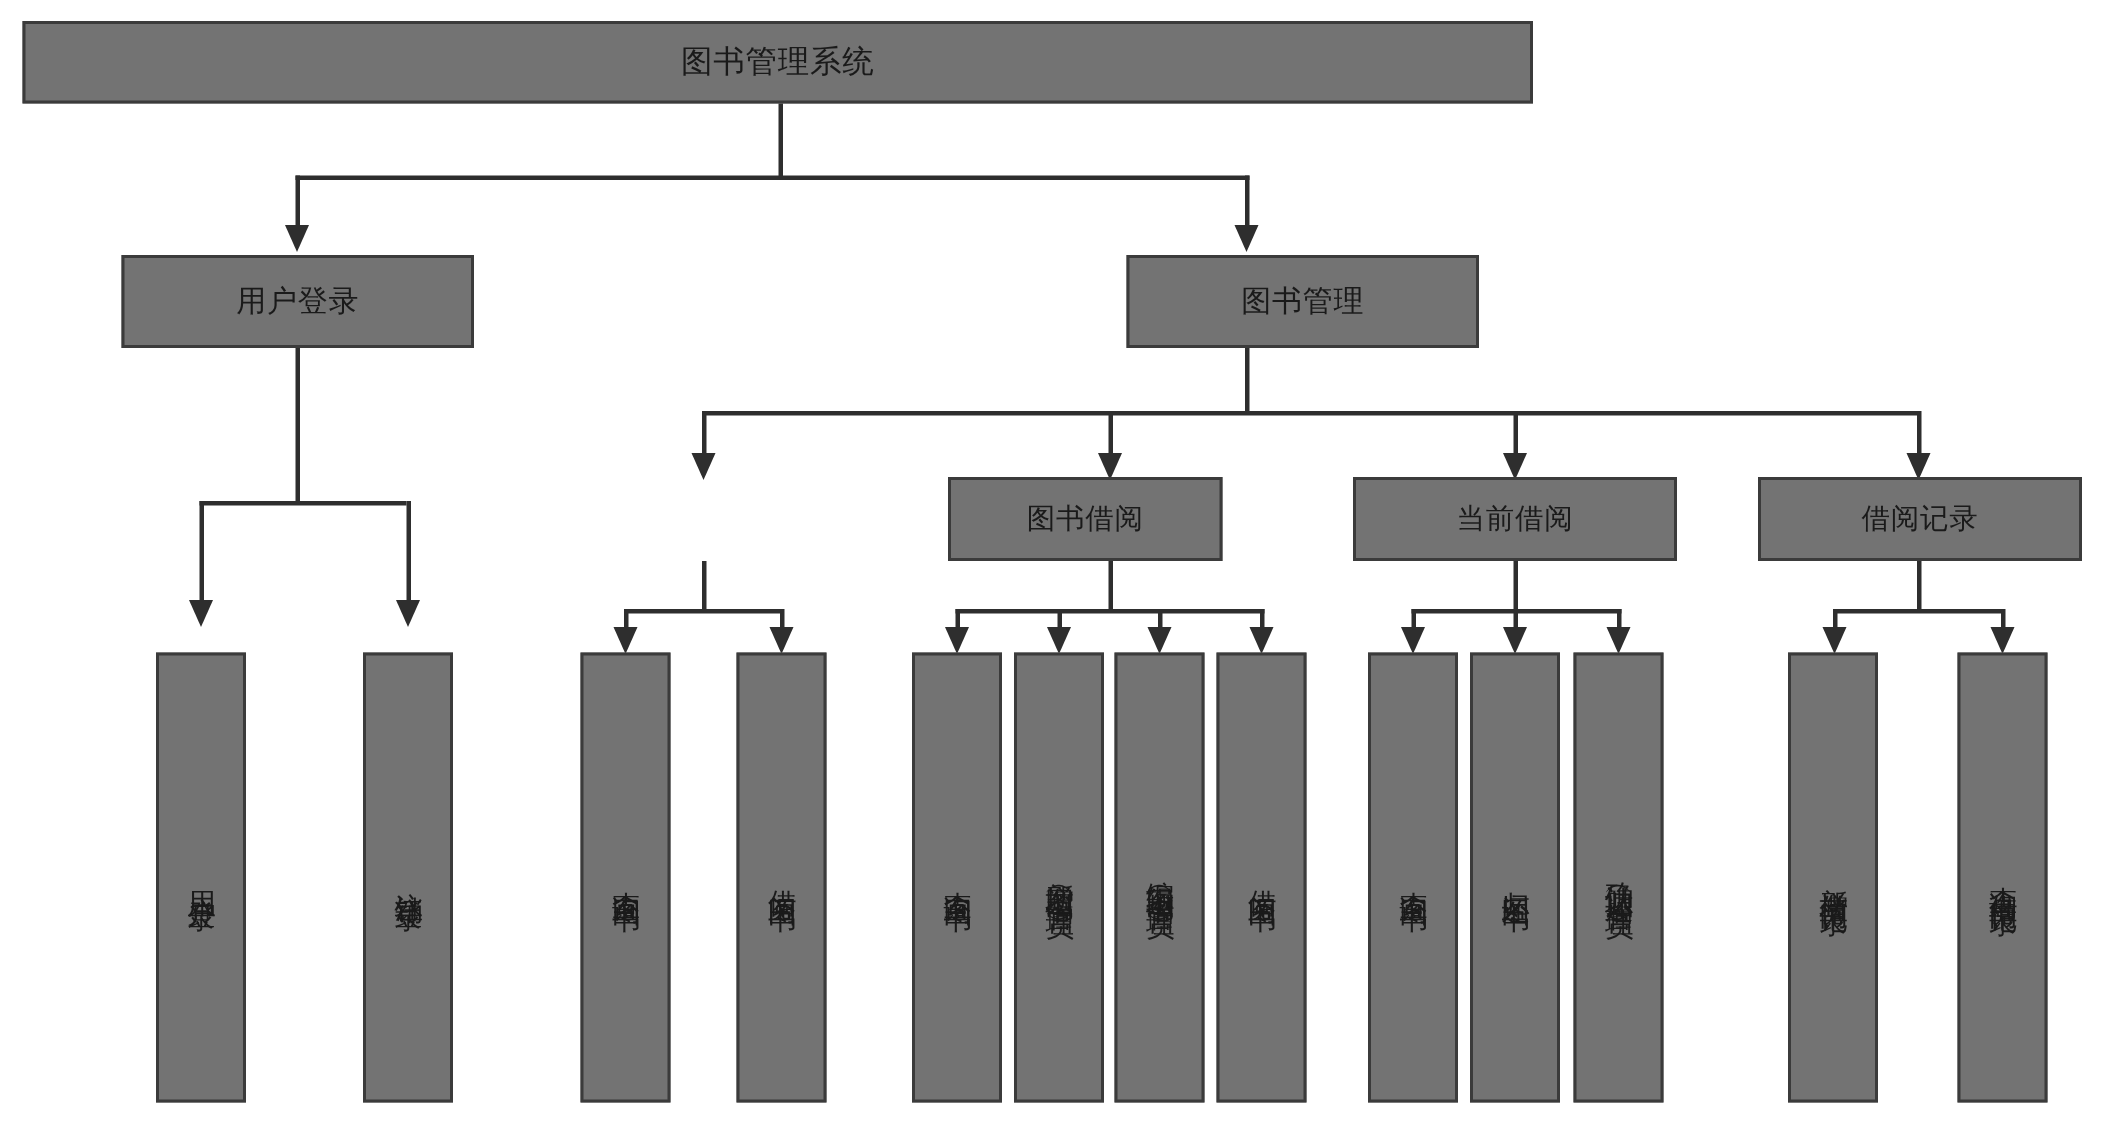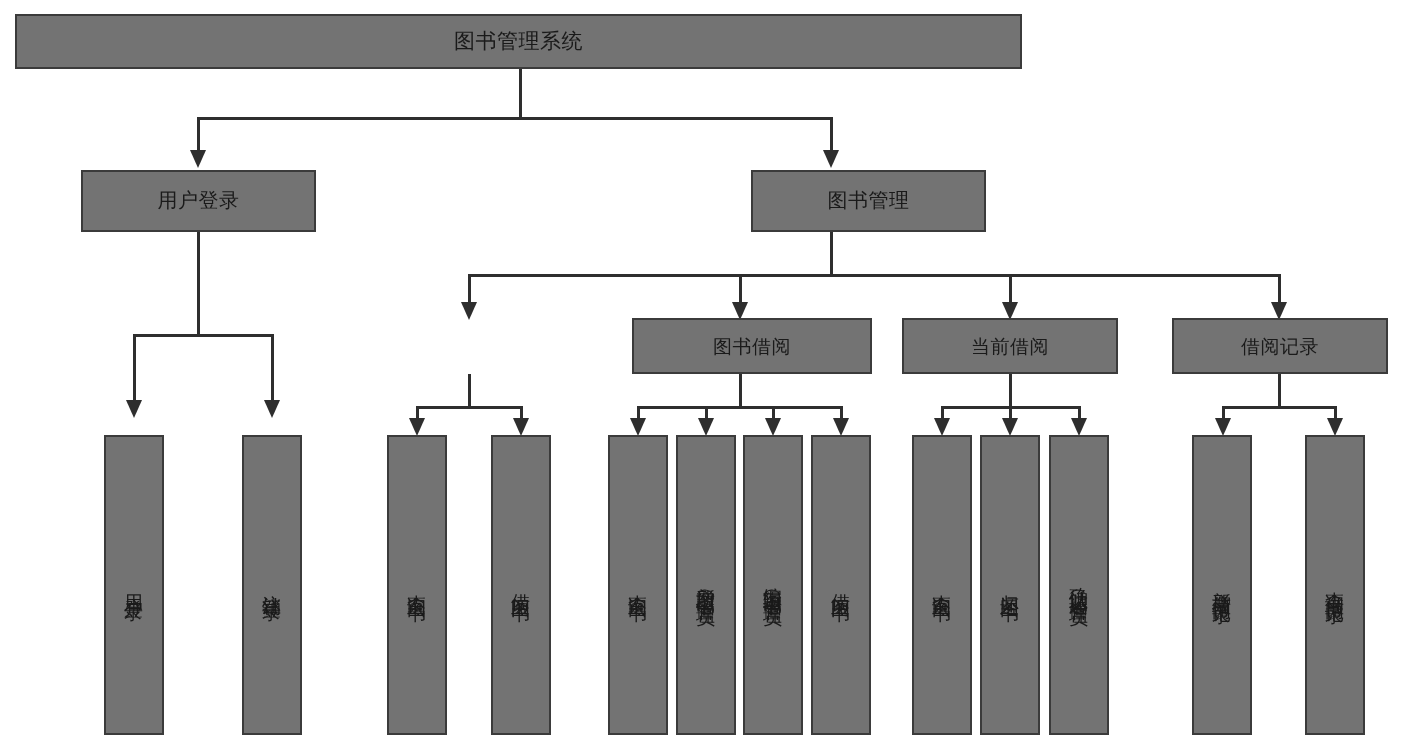--- a/index.html
+++ b/index.html
@@ -121,21 +121,21 @@
   <div class="conn v" style="left:739px; top:274px; width:3px; height:30px;"></div>
   <div class="arrow" style="left:732px; top:302px;"></div>
 
   <div class="conn v" style="left:1009px; top:274px; width:3px; height:30px;"></div>
   <div class="arrow" style="left:1002px; top:302px;"></div>
 
   <div class="conn v" style="left:1278px; top:274px; width:3px; height:30px;"></div>
   <div class="arrow" style="left:1271px; top:302px;"></div>
 
 
-  <div class="node level3" style="left:632px; top:318px; width:240px; height:56px;">
+  <div class="node level3" style="left:632px; top:318px; width:183px; height:56px;">
     <span>图书借阅</span>
   </div>
 
   <div class="node level3" style="left:1172px; top:318px; width:216px; height:56px;">
     <span>借阅记录</span>
   </div>
 
   <div class="node level3" style="left:902px; top:318px; width:216px; height:56px;">
     <span>当前借阅</span>
   </div>

